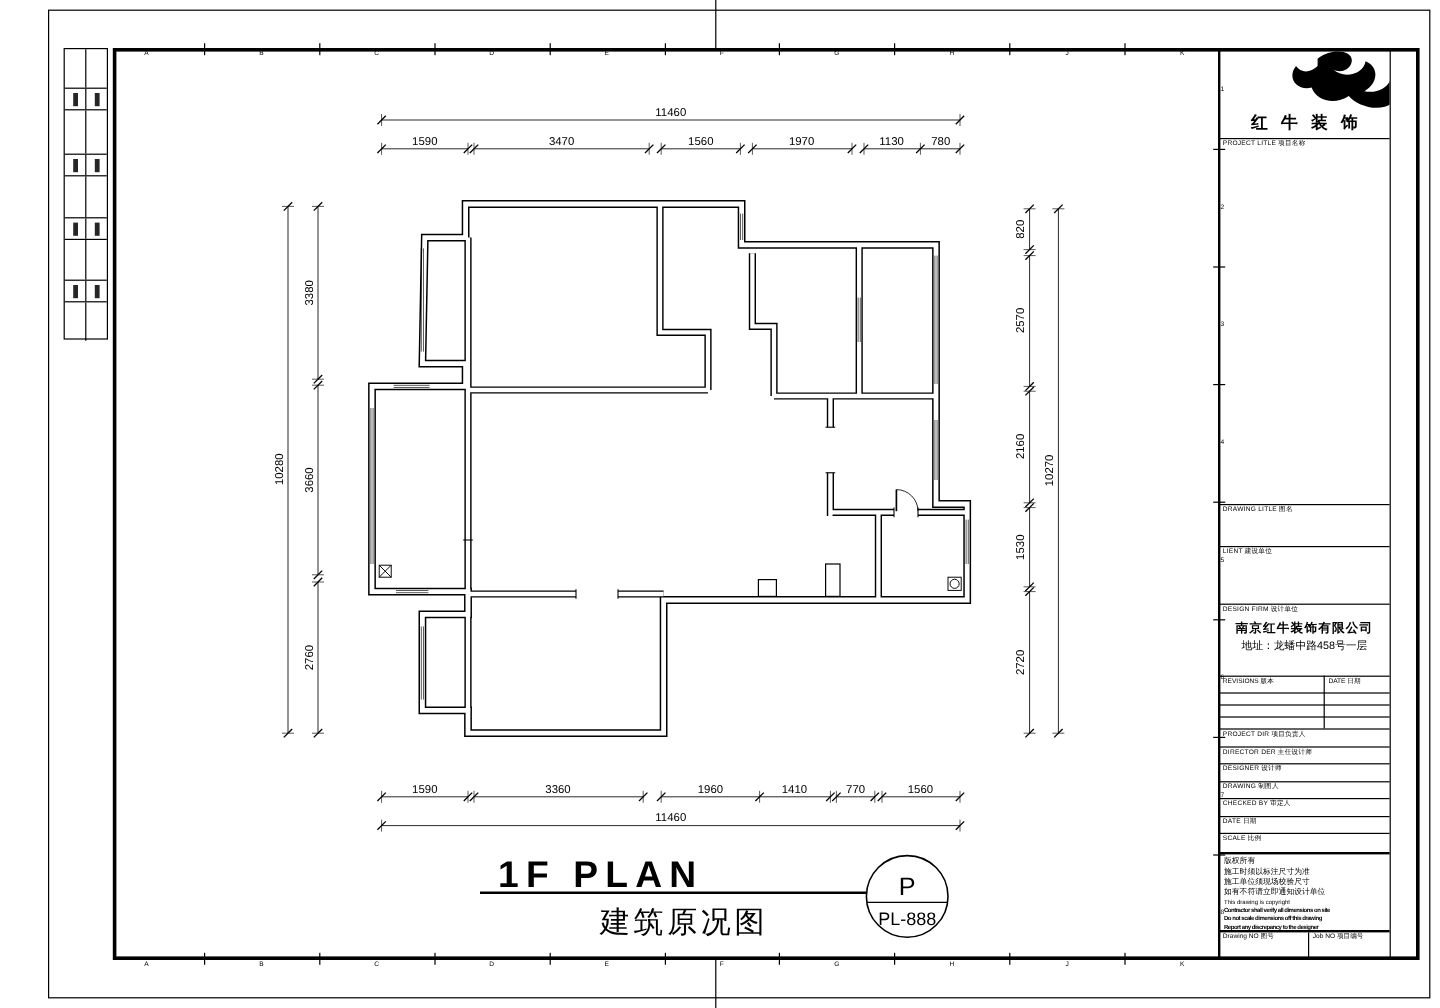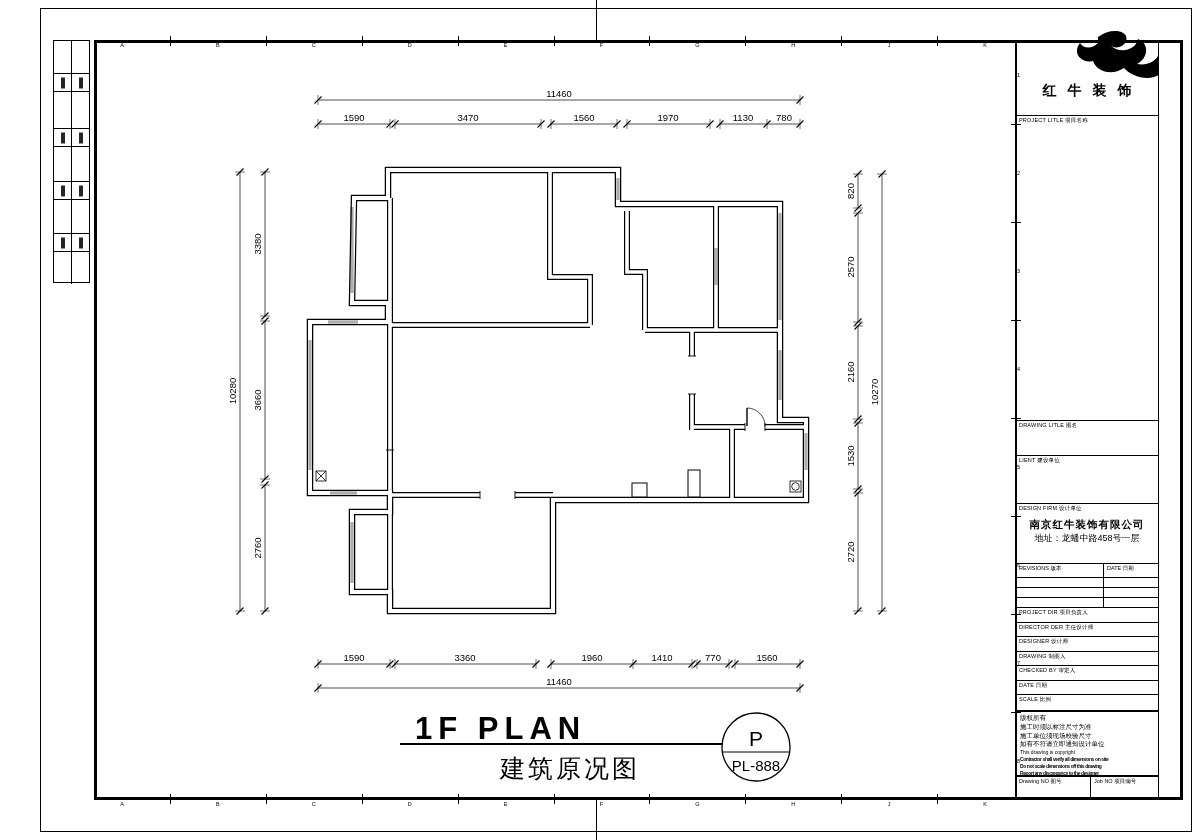--- a/index.html
+++ b/index.html
@@ -152,21 +152,21 @@
     <div class="gnum" style="left:1017px;top:562px;">6</div>
     <div class="hline" style="left:1011px;top:614px;width:10px;"></div>
     <div class="gnum" style="left:1017px;top:660px;">7</div>
     <div class="hline" style="left:1011px;top:712px;width:10px;"></div>
     <div class="gnum" style="left:1017px;top:758px;">8</div>
   </div>
 
 <div class="vline" style="left:1015px;top:40px;height:760px;width:2px;"></div>
 <div class="vline" style="left:1158px;top:40px;height:760px;"></div>
 
-<div class="tb" style="top:28px;height:75px;border-top:none;padding-left:44px;">
+<div class="tb" style="top:40px;height:75px;border-top:none;padding-left:44px;">
   <svg width="142" height="50" viewBox="0 0 142 50" aria-hidden="true">
     <path d="M38,9 C50,-1 70,2 66,13 C64,19 56,21 51,18 C60,26 76,22 78,11
              C90,16 88,30 77,36 C88,38 97,33 99,25 C110,31 107,45 94,49
              C83,52 70,47 64,40 C52,48 37,44 33,33 C21,36 12,25 20,15
              C24,21 32,21 38,15 Z" fill="#000"></path>
   </svg>
   <div class="brand">红牛装饰</div>
 </div>
 
 <div class="tb" style="top:115px;height:305px;">

